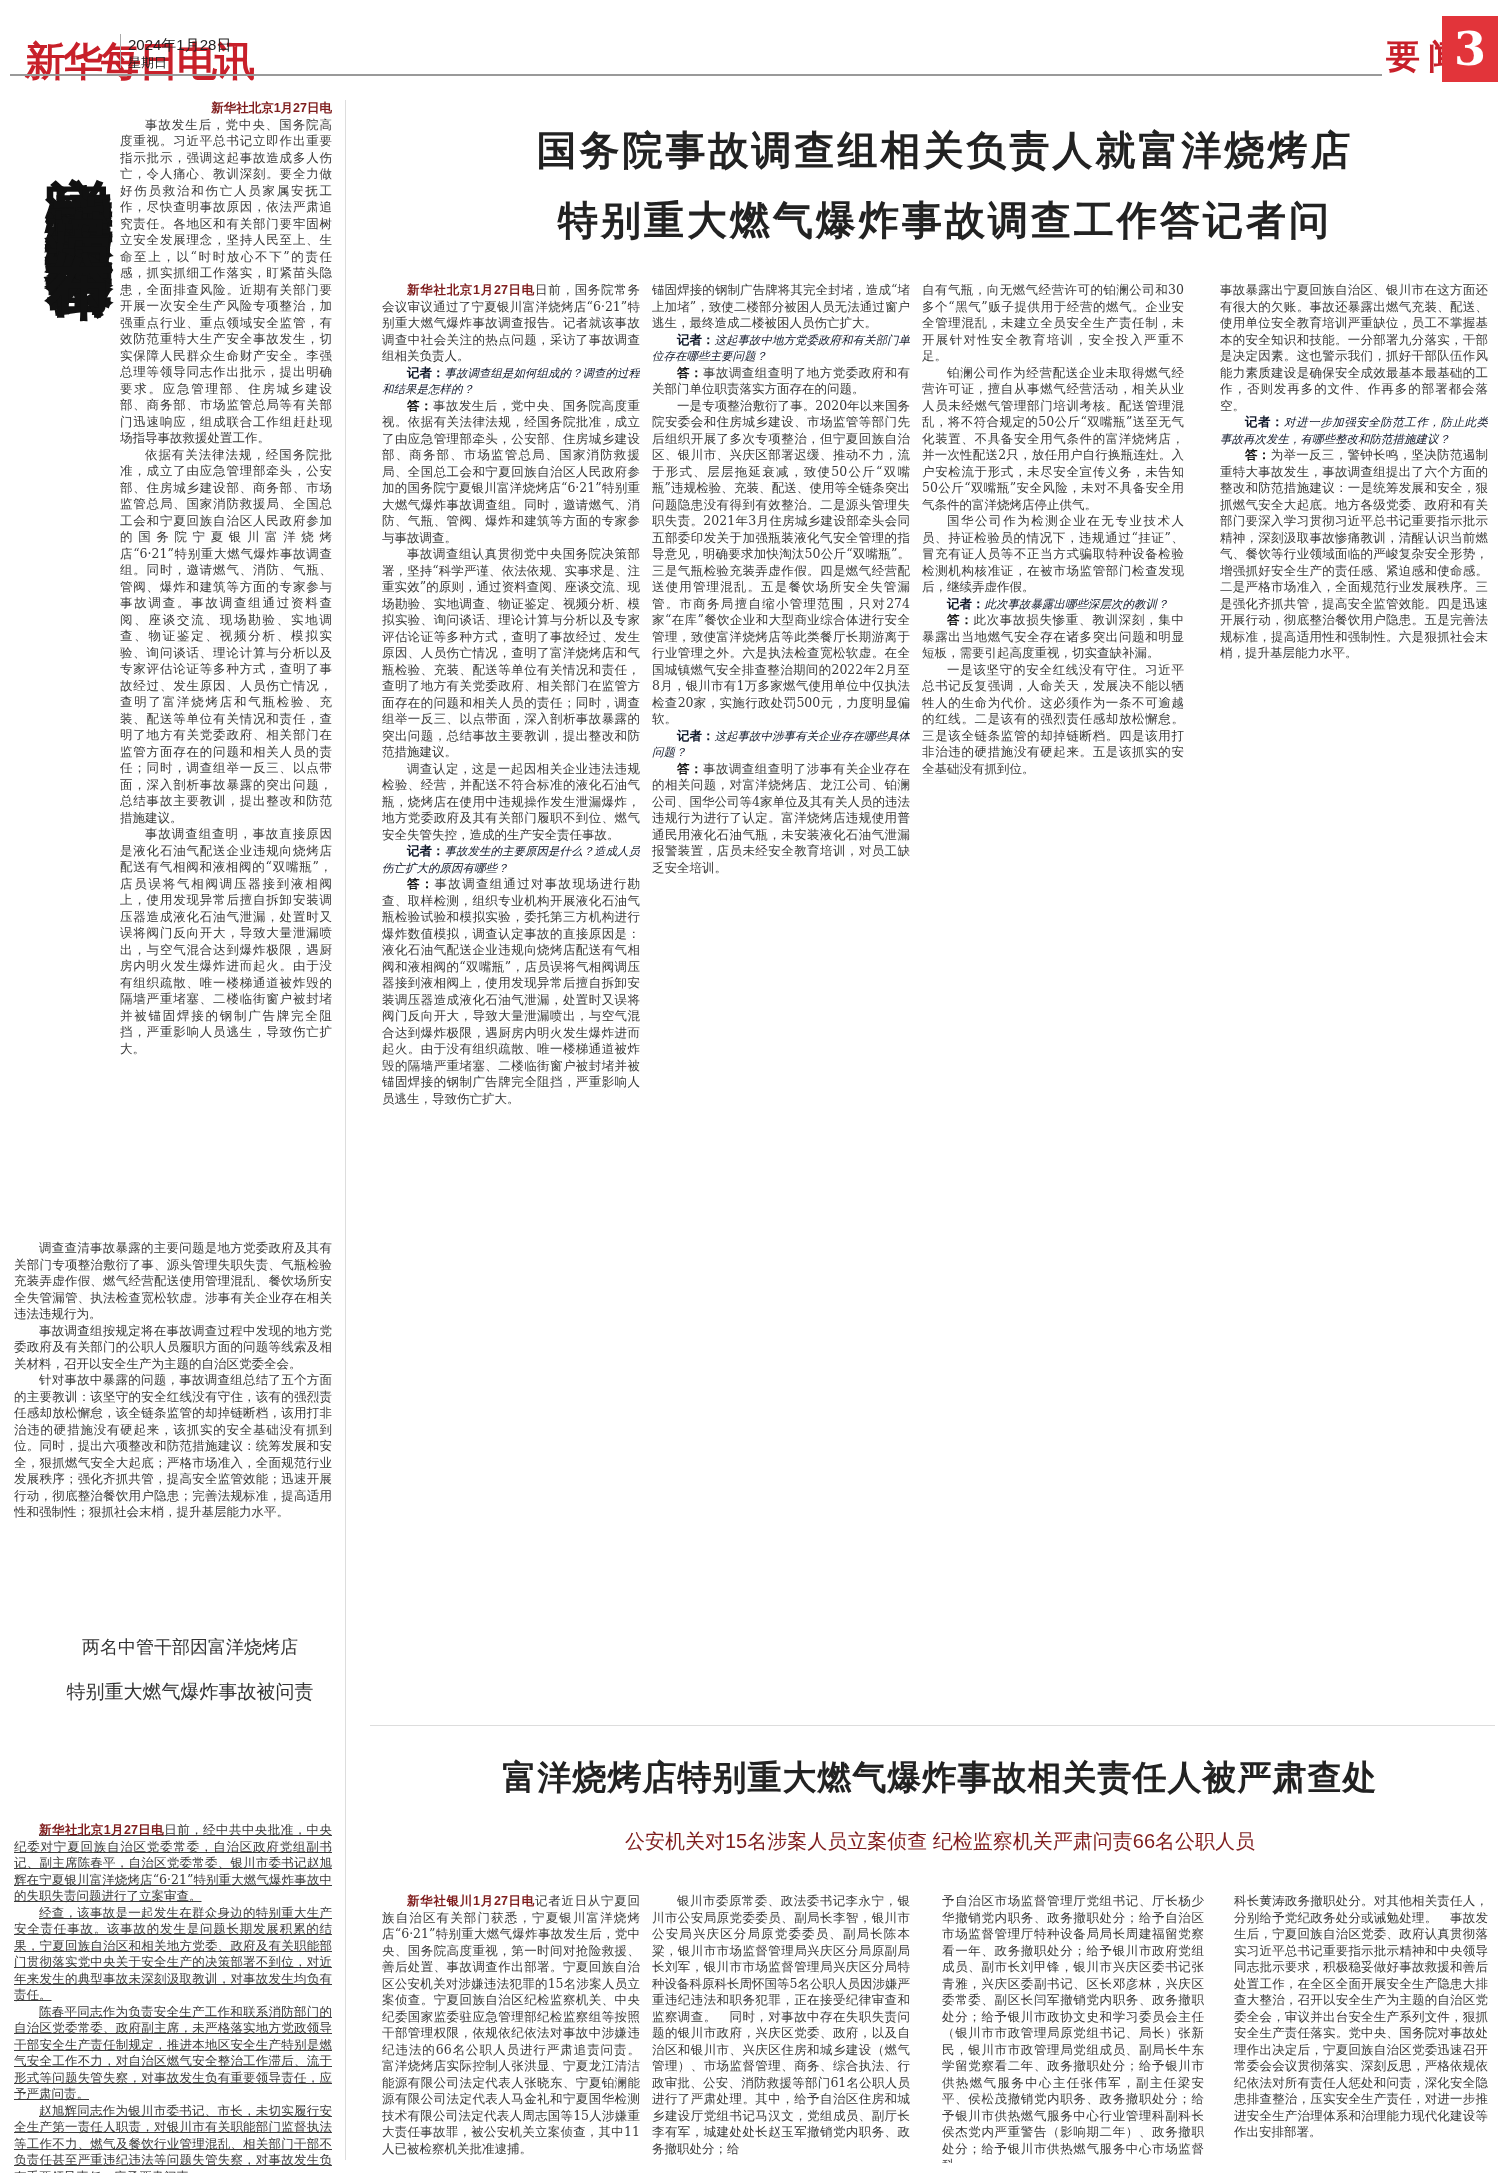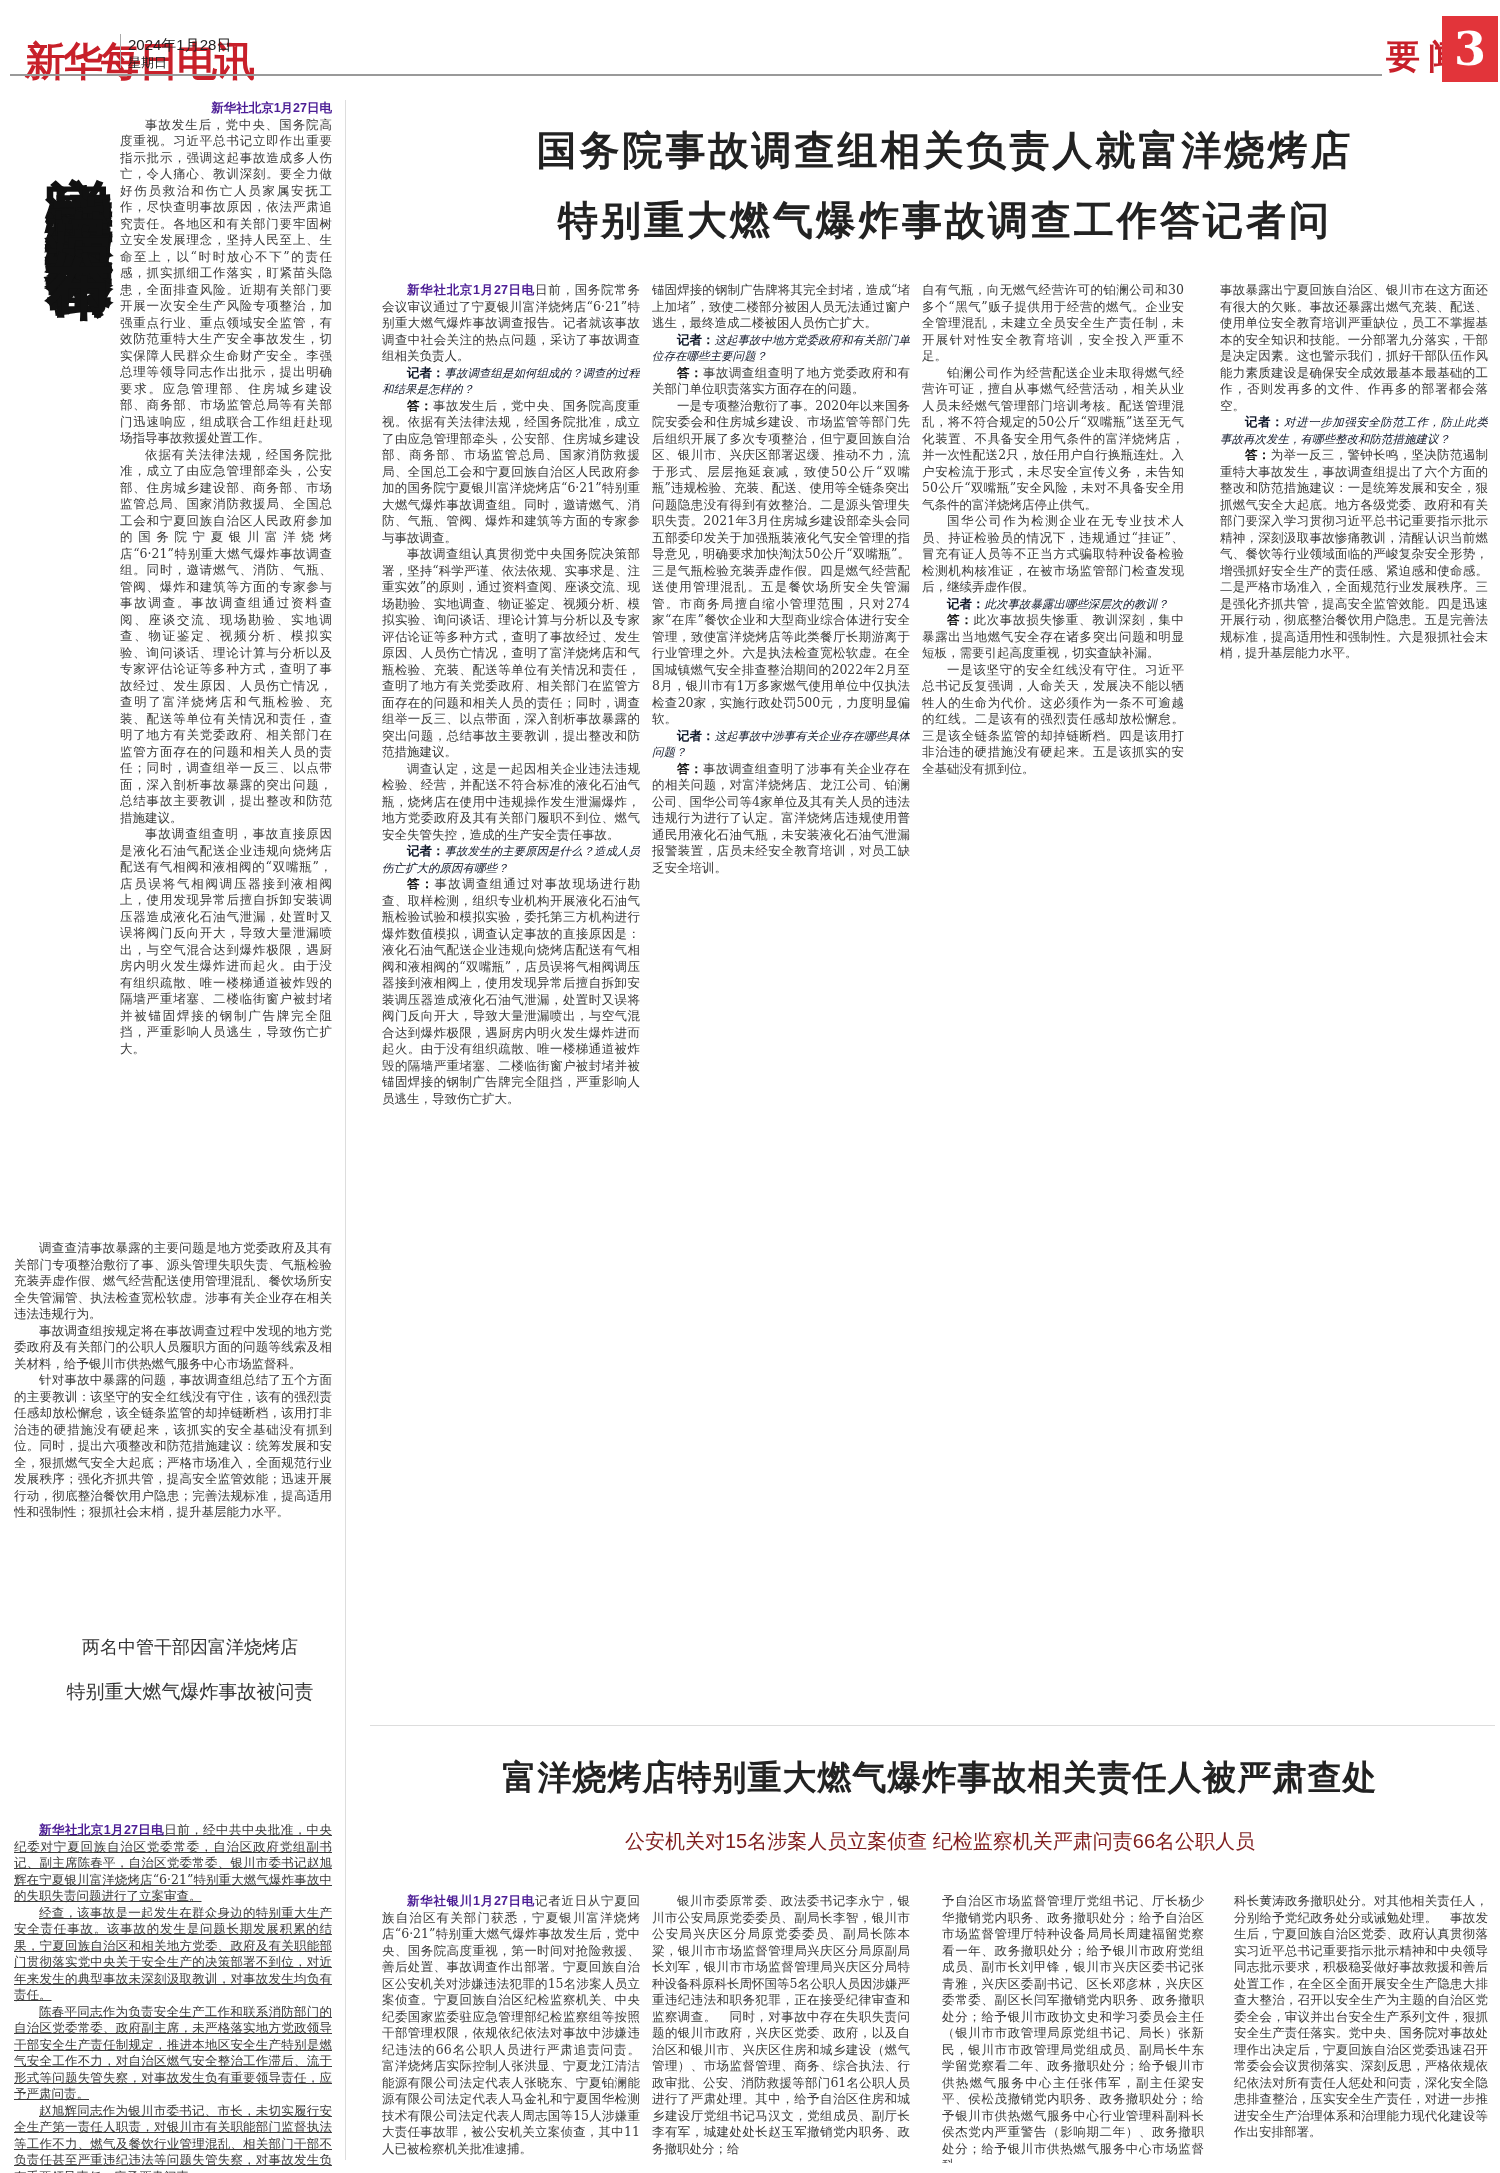--- a/index.html
+++ b/index.html
@@ -12,21 +12,21 @@
   .mast-date { position: absolute; left: 128px; top: 36px; font-family: "Liberation Sans", sans-serif; font-size: 15px; color: #222; line-height: 18px; }
   .mast-date .weekday { font-size: 13px; }
   .mast-rule { position: absolute; left: 10px; top: 74px; width: 1372px; height: 2px; background: #999; }
   .section-name { position: absolute; left: 1386px; top: 34px; font-size: 34px; color: #c8202a; font-weight: bold; letter-spacing: 8px; }
   .page-num { position: absolute; left: 1442px; top: 16px; width: 56px; height: 66px; background: #e2343a; color: #fff; font-size: 46px; font-weight: bold; text-align: center; line-height: 66px; }
 
   .vtitle { position: absolute; left: 40px; top: 120px; width: 80px; font-size: 68px; font-weight: bold; color: #111; line-height: 78px; text-align: center; writing-mode: vertical-rl; letter-spacing: 4px; }
 
   .col { position: absolute; font-size: 12.5px; line-height: 16.5px; text-align: justify; color: #3a3a3a; overflow: hidden; }
   .col p { text-indent: 2em; }
-  .col .dateline { font-weight: bold; font-family: "Liberation Sans", sans-serif; color: #4c1d95; }
+  .col .dateline { font-weight: bold; font-family: "Liberation Sans", sans-serif; color: #7f1d1d; }
   .col .qa-q { font-weight: bold; text-indent: 2em; color: #0f172a; }
   .col .qa-q i { font-style: italic; font-weight: normal; font-size: 11.5px; }
   .col .qa-a b { color: #111; }
 
   .main-head { position: absolute; left: 395px; top: 120px; width: 1100px; text-align: center; font-size: 40px; font-weight: bold; color: #222; line-height: 60px; letter-spacing: 3px; }
 
   .side-head { position: absolute; left: 20px; top: 1625px; width: 340px; text-align: center; font-size: 20px; color: #333; line-height: 44px; }
   .side-head .l1 { font-size: 18px; }
   .side-head .l2 { font-size: 19px; }
 
@@ -53,21 +53,21 @@
 <h1 class="vtitle">富洋烧烤店特别重大燃气爆炸事故调查报告公布</h1>
 
 <div class="col" style="left:120px; top:100px; width:212px; height:1125px;">
   <p style="text-indent:0;text-align:right"><span class="dateline">新华社北京1月27日电</span></p>
   <p>事故发生后，党中央、国务院高度重视。习近平总书记立即作出重要指示批示，强调这起事故造成多人伤亡，令人痛心、教训深刻。要全力做好伤员救治和伤亡人员家属安抚工作，尽快查明事故原因，依法严肃追究责任。各地区和有关部门要牢固树立安全发展理念，坚持人民至上、生命至上，以“时时放心不下”的责任感，抓实抓细工作落实，盯紧苗头隐患，全面排查风险。近期有关部门要开展一次安全生产风险专项整治，加强重点行业、重点领域安全监管，有效防范重特大生产安全事故发生，切实保障人民群众生命财产安全。李强总理等领导同志作出批示，提出明确要求。应急管理部、住房城乡建设部、商务部、市场监管总局等有关部门迅速响应，组成联合工作组赶赴现场指导事故救援处置工作。</p>
   <p>依据有关法律法规，经国务院批准，成立了由应急管理部牵头，公安部、住房城乡建设部、商务部、市场监管总局、国家消防救援局、全国总工会和宁夏回族自治区人民政府参加的国务院宁夏银川富洋烧烤店“6·21”特别重大燃气爆炸事故调查组。同时，邀请燃气、消防、气瓶、管阀、爆炸和建筑等方面的专家参与事故调查。事故调查组通过资料查阅、座谈交流、现场勘验、实地调查、物证鉴定、视频分析、模拟实验、询问谈话、理论计算与分析以及专家评估论证等多种方式，查明了事故经过、发生原因、人员伤亡情况，查明了富洋烧烤店和气瓶检验、充装、配送等单位有关情况和责任，查明了地方有关党委政府、相关部门在监管方面存在的问题和相关人员的责任；同时，调查组举一反三、以点带面，深入剖析事故暴露的突出问题，总结事故主要教训，提出整改和防范措施建议。</p>
   <p>事故调查组查明，事故直接原因是液化石油气配送企业违规向烧烤店配送有气相阀和液相阀的“双嘴瓶”，店员误将气相阀调压器接到液相阀上，使用发现异常后擅自拆卸安装调压器造成液化石油气泄漏，处置时又误将阀门反向开大，导致大量泄漏喷出，与空气混合达到爆炸极限，遇厨房内明火发生爆炸进而起火。由于没有组织疏散、唯一楼梯通道被炸毁的隔墙严重堵塞、二楼临街窗户被封堵并被锚固焊接的钢制广告牌完全阻挡，严重影响人员逃生，导致伤亡扩大。</p>
 </div>
 <div class="col" style="left:14px; top:1228px; width:318px; height:380px;margin-top:12px;">
   <p>调查查清事故暴露的主要问题是地方党委政府及其有关部门专项整治敷衍了事、源头管理失职失责、气瓶检验充装弄虚作假、燃气经营配送使用管理混乱、餐饮场所安全失管漏管、执法检查宽松软虚。涉事有关企业存在相关违法违规行为。</p>
-  <p>事故调查组按规定将在事故调查过程中发现的地方党委政府及有关部门的公职人员履职方面的问题等线索及相关材料，给予银川市供热燃气服务中心市场监督科。</p>
+  <p>事故调查组按规定将在事故调查过程中发现的地方党委政府及有关部门的公职人员履职方面的问题等线索及相关材料，召开以安全生产为主题的自治区党委全会。</p>
   <p>针对事故中暴露的问题，事故调查组总结了五个方面的主要教训：该坚守的安全红线没有守住，该有的强烈责任感却放松懈怠，该全链条监管的却掉链断档，该用打非治违的硬措施没有硬起来，该抓实的安全基础没有抓到位。同时，提出六项整改和防范措施建议：统筹发展和安全，狠抓燃气安全大起底；严格市场准入，全面规范行业发展秩序；强化齐抓共管，提高安全监管效能；迅速开展行动，彻底整治餐饮用户隐患；完善法规标准，提高适用性和强制性；狠抓社会末梢，提升基层能力水平。</p>
 </div>
 
 <div class="side-head">
   <div class="l1">两名中管干部因富洋烧烤店</div>
   <div class="l2">特别重大燃气爆炸事故被问责</div>
 </div>
 <div class="col" style="left:14px; top:1822px; width:318px; height:440px;text-decoration:underline;">
   <p><span class="dateline">新华社北京1月27日电</span><span>日前，经中共中央批准，中央纪委对宁夏回族自治区党委常委，自治区政府党组副书记、副主席陈春平，自治区党委常委、银川市委书记赵旭辉在宁夏银川富洋烧烤店“6·21”特别重大燃气爆炸事故中的失职失责问题进行了立案审查。</span></p>
   <p>经查，该事故是一起发生在群众身边的特别重大生产安全责任事故。该事故的发生是问题长期发展积累的结果，宁夏回族自治区和相关地方党委、政府及有关职能部门贯彻落实党中央关于安全生产的决策部署不到位，对近年来发生的典型事故未深刻汲取教训，对事故发生均负有责任。</p>

